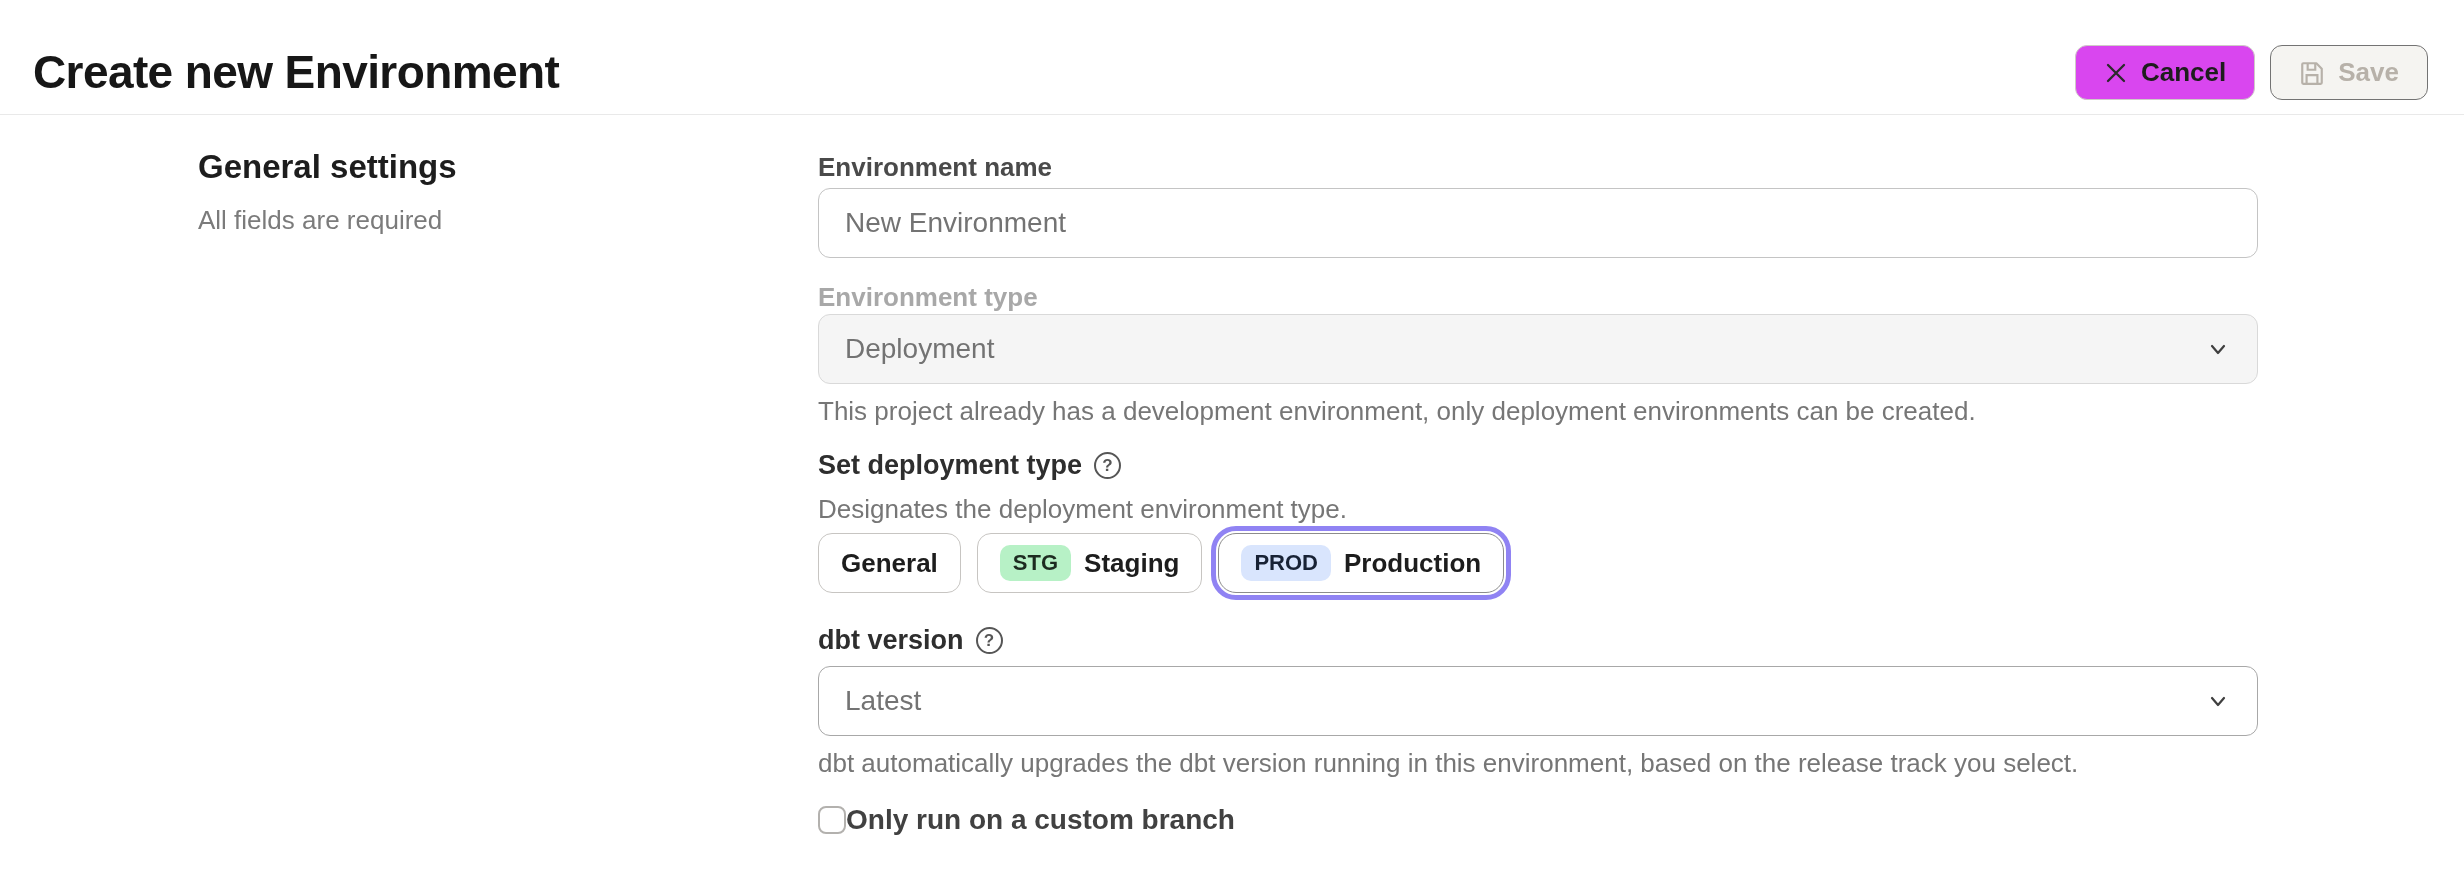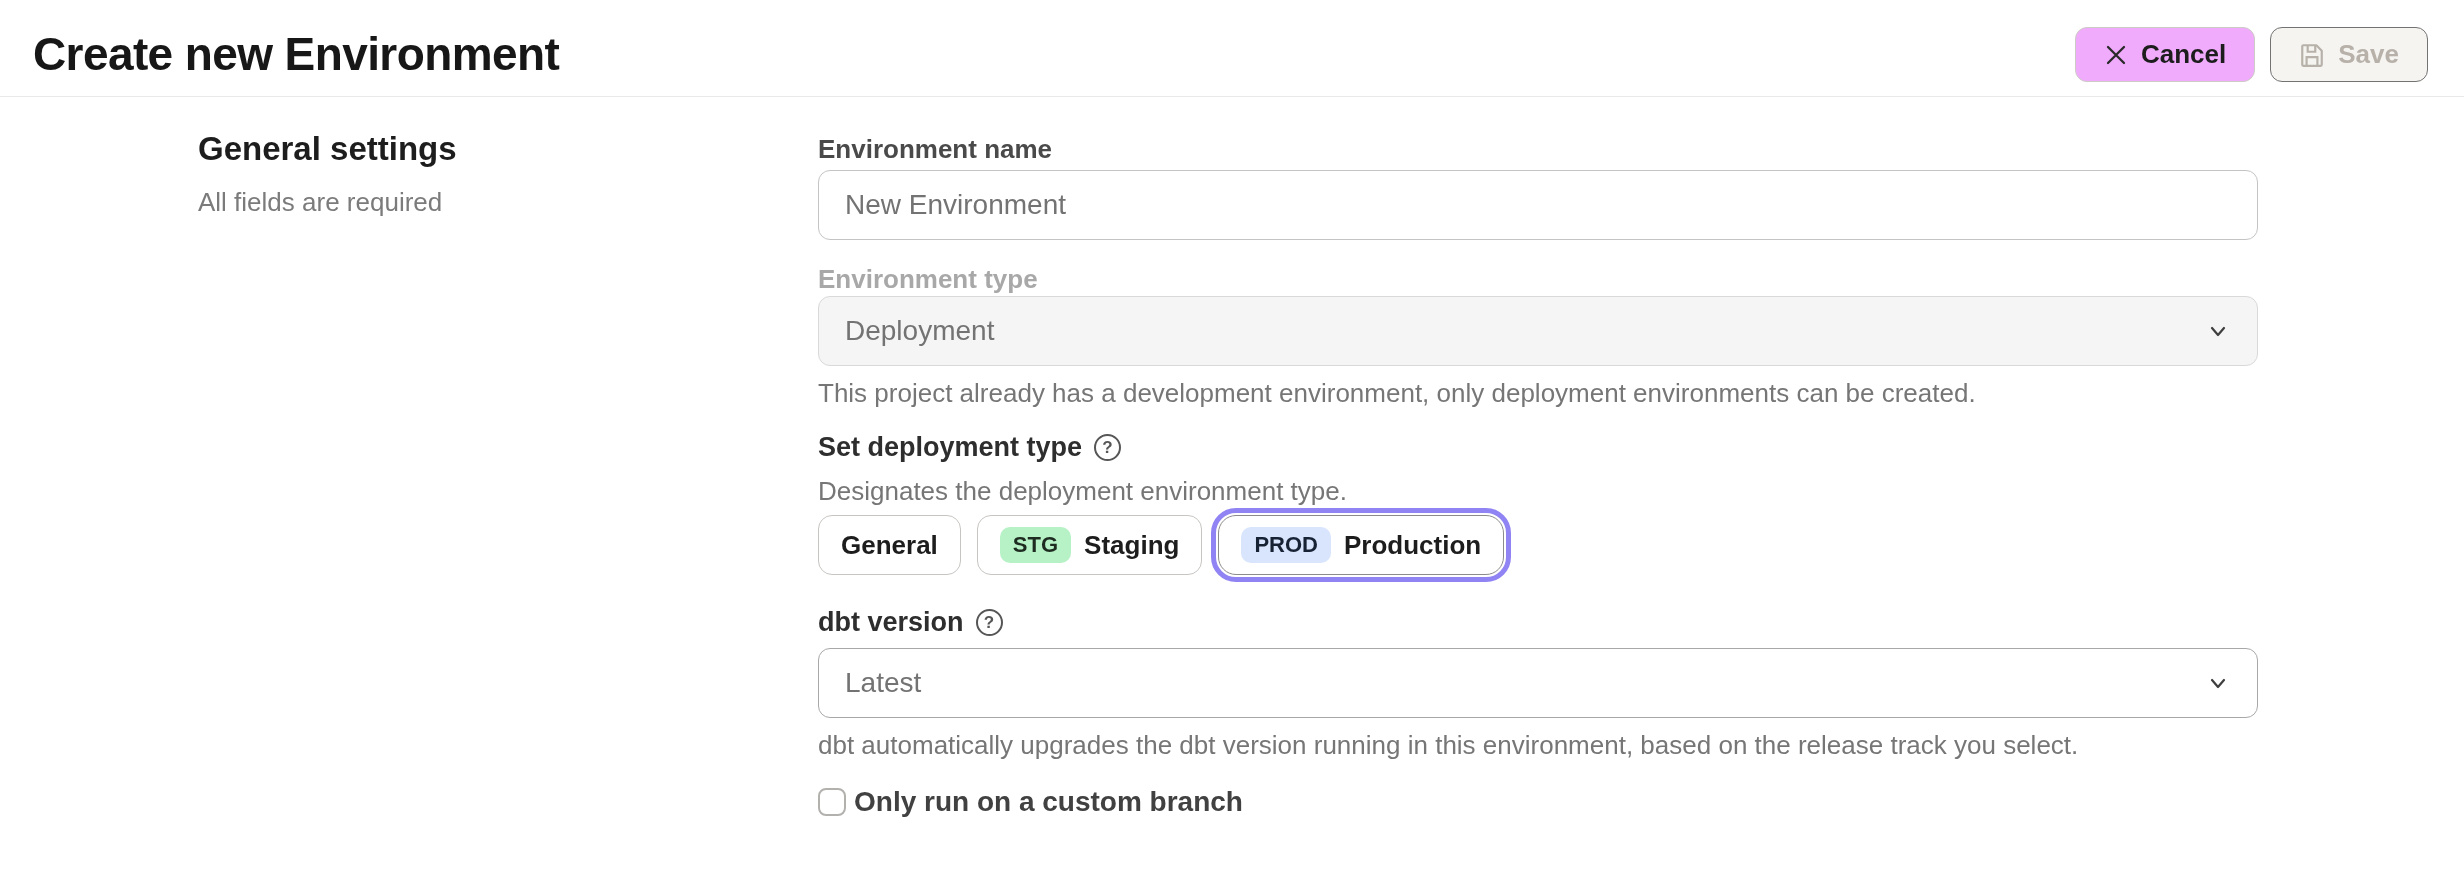--- a/index.html
+++ b/index.html
@@ -4,21 +4,21 @@
 <style>
   * { margin: 0; padding: 0; box-sizing: border-box; }
   html, body {
     width: 2464px; height: 872px;
     background: #ffffff;
     font-family: "Liberation Sans", sans-serif;
     overflow: hidden;
     position: relative;
     color: #1d1d1d;
   }
-  .abs { position: absolute; }
+  .abs { position: absolute; margin-top: 18px; }
 
   
   .page-title {
     left: 33px; top: 27px;
     font-size: 46px; font-weight: 700; letter-spacing: -0.6px;
     color: #171717;
   }
   .header-divider {
     left: 0; top: 96px; width: 2464px; height: 1px;
     background: #e9e9e9;
@@ -28,21 +28,21 @@
     display: flex; gap: 15px; align-items: center;
   }
   .btn {
     height: 55px; border-radius: 12px;
     display: inline-flex; align-items: center; gap: 13px;
     font-size: 26px; font-weight: 600;
     padding: 0 28px; cursor: pointer;
     font-family: "Liberation Sans", sans-serif;
   }
   .btn-cancel {
-    background: #f0abfc; border: 1px solid #cecbc7; color: #1d1d1d; align-items: center;
+    background: #d946ef; border: 1px solid #cecbc7; color: #1d1d1d; align-items: center;
   }
   .btn-save {
     background: #f5f4f1; border: 1px solid #737373; color: #b7b1a9;
   }
   .btn svg { display: block; }
 
   
   .section-heading {
     left: 198px; top: 130px;
     font-size: 33px; font-weight: 700; color: #1d1d1d;
@@ -99,21 +99,21 @@
     border-radius: 18px;
   }
   .type-badge {
     border-radius: 10px; padding: 5px 13px;
     font-size: 22px; font-weight: 600; color: #1d2b20;
   }
   .badge-stg  { background: #b7f1c6; }
   .badge-prod { background: #d9e5fd; color: #182235; }
 
   .checkbox-row {
-    left: 818px; top: 786px; display: flex; align-items: center; gap: 8px;
+    left: 818px; top: 786px; display: flex; align-items: center; gap: 0;
     cursor: pointer;
   }
   .checkbox {
     width: 28px; height: 28px; border: 2px solid #b3b1ae; border-radius: 8px;
     background: #fff; flex: 0 0 auto; cursor: pointer;
   }
   .checkbox-label {
     font-size: 28px; font-weight: 600; color: #414141;
   }
 </style>

